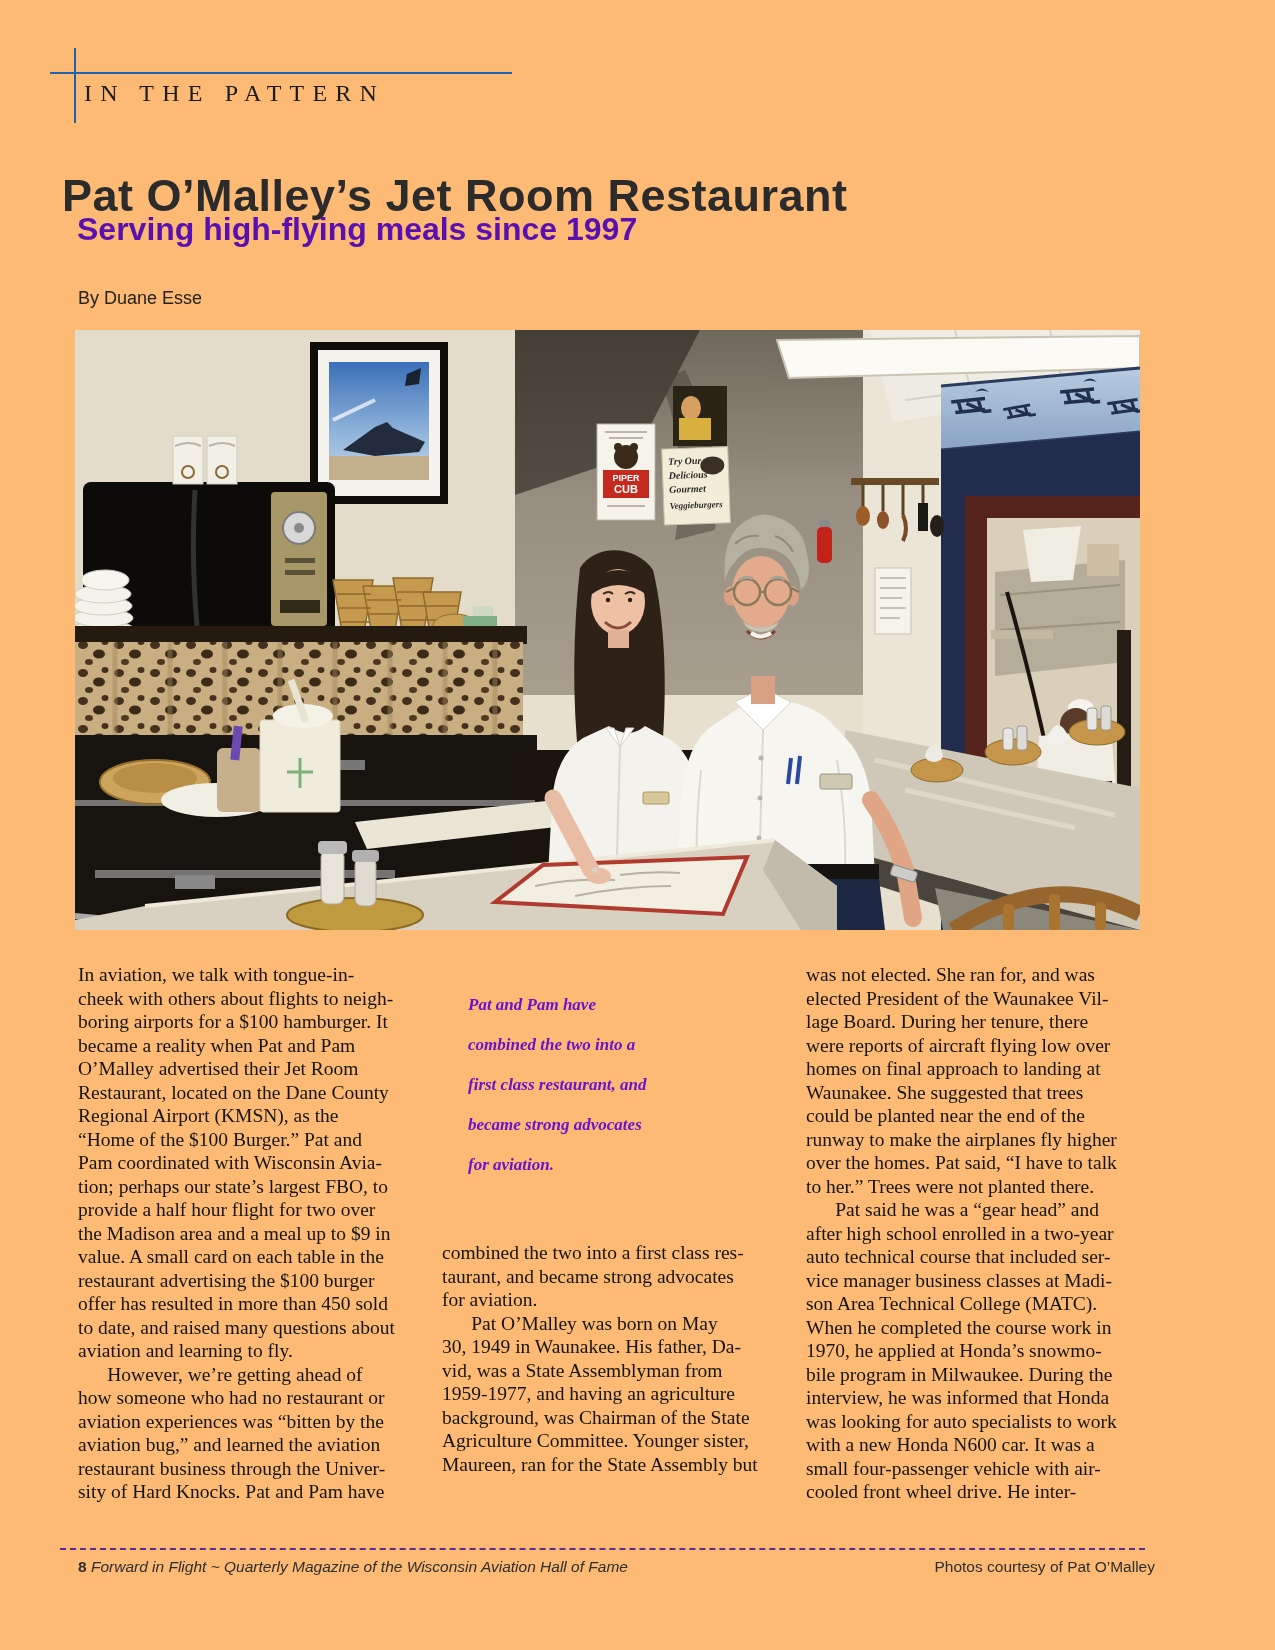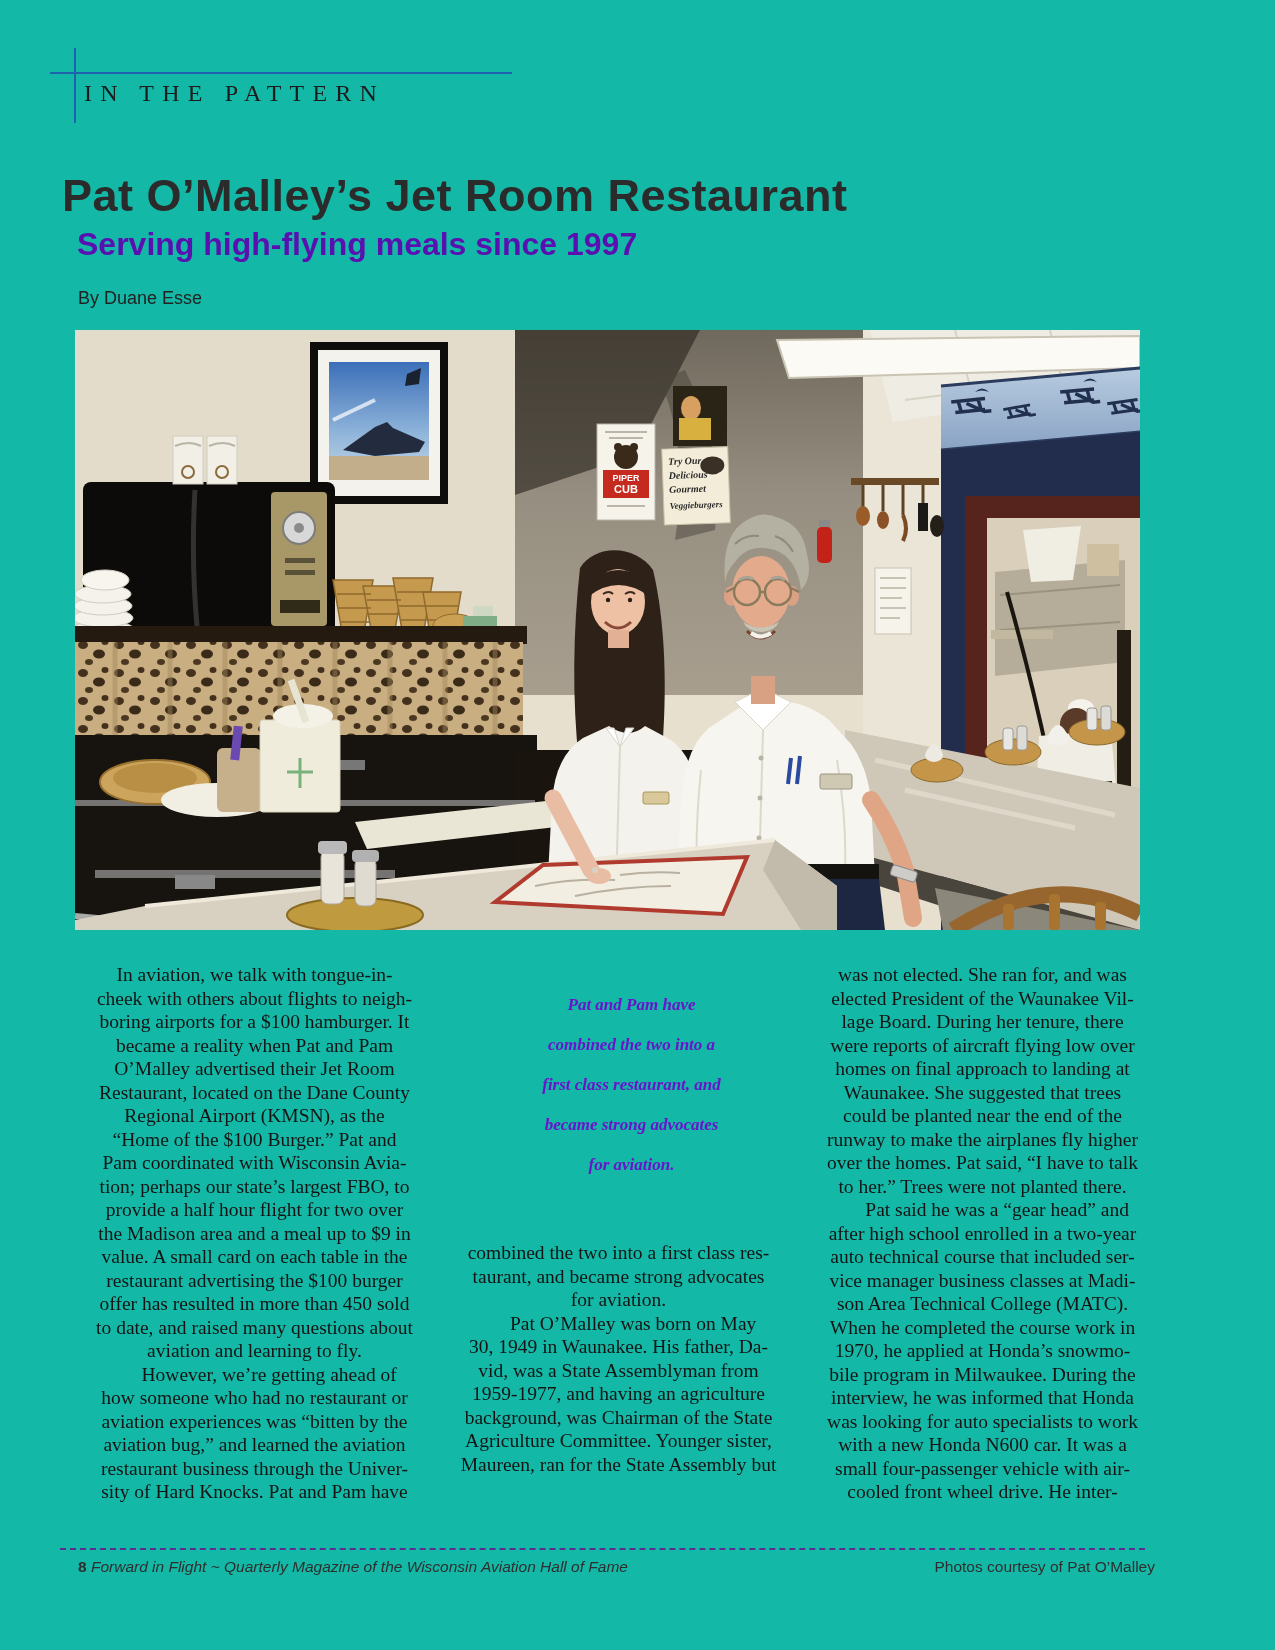--- a/index.html
+++ b/index.html
@@ -1,35 +1,35 @@
 <!DOCTYPE html>
 <html><head>
 <meta charset="utf-8">
 <style>
   html,body{margin:0;padding:0;background:#ffffff;}
-  .page{position:relative;width:1275px;height:1650px;background:#14b8a6;overflow:hidden;
+  .page{position:relative;width:1275px;height:1650px;background:#fdba74;overflow:hidden;
         font-family:"Liberation Serif", serif;color:#1a1a1a;}
   
   .rule-h{position:absolute;left:50px;top:72px;width:462px;height:2px;background:#1f62ad;}
   .rule-v{position:absolute;left:74px;top:48px;width:2px;height:75px;background:#1f62ad;}
   .kicker{position:absolute;left:84px;top:80px;font-family:"Liberation Serif",serif;
           font-size:24px;letter-spacing:0.34em;color:#1c1c1c;}
   .title{position:absolute;left:62px;top:170px;margin:0;font-family:"Liberation Sans",sans-serif;
          font-weight:bold;font-size:45px;color:#2b2b2b;letter-spacing:0.5px;}
-  .subtitle{position:absolute;left:77px;top:226px;margin:0;font-family:"Liberation Sans",sans-serif;
+  .subtitle{position:absolute;left:77px;top:211px;margin:0;font-family:"Liberation Sans",sans-serif;
             font-weight:bold;font-size:32px;color:#5a10b0;}
   .byline{position:absolute;left:78px;top:288px;font-family:"Liberation Sans",sans-serif;
           font-weight:normal;font-size:18px;color:#222;}
   
   .photo{position:absolute;left:75px;top:330px;width:1065px;height:600px;background:#e8e0cf;}
   .photo svg{display:block;}
   
   .columns{position:absolute;left:78px;top:963px;width:1082px;display:flex;gap:11px;}
   .col{width:353px;font-size:19.5px;line-height:23.5px;color:#141414;}
-  .lines{white-space:pre-line;text-align:center;}
+  .lines{white-space:pre-line;}
   .quote{margin-top:22px;margin-bottom:56px;padding-left:26px;
          font-family:"Liberation Serif",serif;font-style:italic;font-weight:bold;
          font-size:17px;line-height:40px;color:#6a12cc;}
   
   .footer-rule{position:absolute;left:60px;top:1548px;width:1085px;border-top:2.5px dashed #5b2f91;}
   .footer-left{position:absolute;left:78px;top:1558px;font-family:"Liberation Sans",sans-serif;
                font-size:15.5px;color:#2e2e2e;}
   .footer-left .pgnum{font-weight:bold;font-style:normal;}
   .footer-left .fmag{font-style:italic;text-align:right;}
   .footer-right{position:absolute;top:1558px;right:120px;font-family:Liberation Sans, sans-serif;

